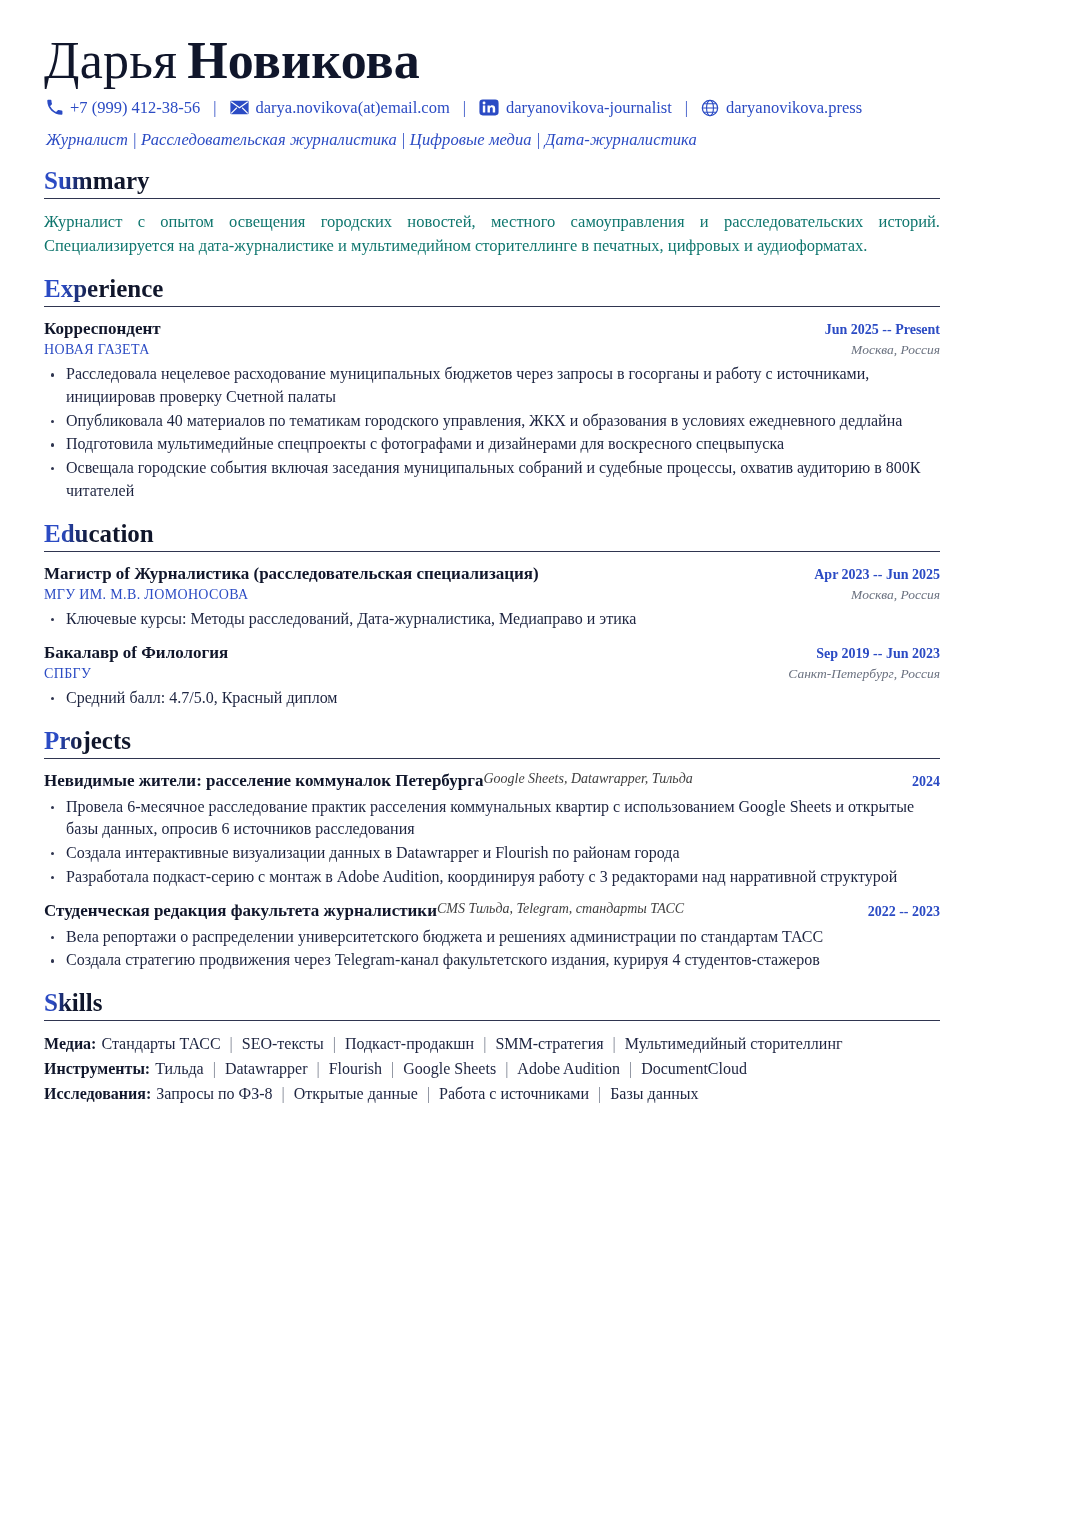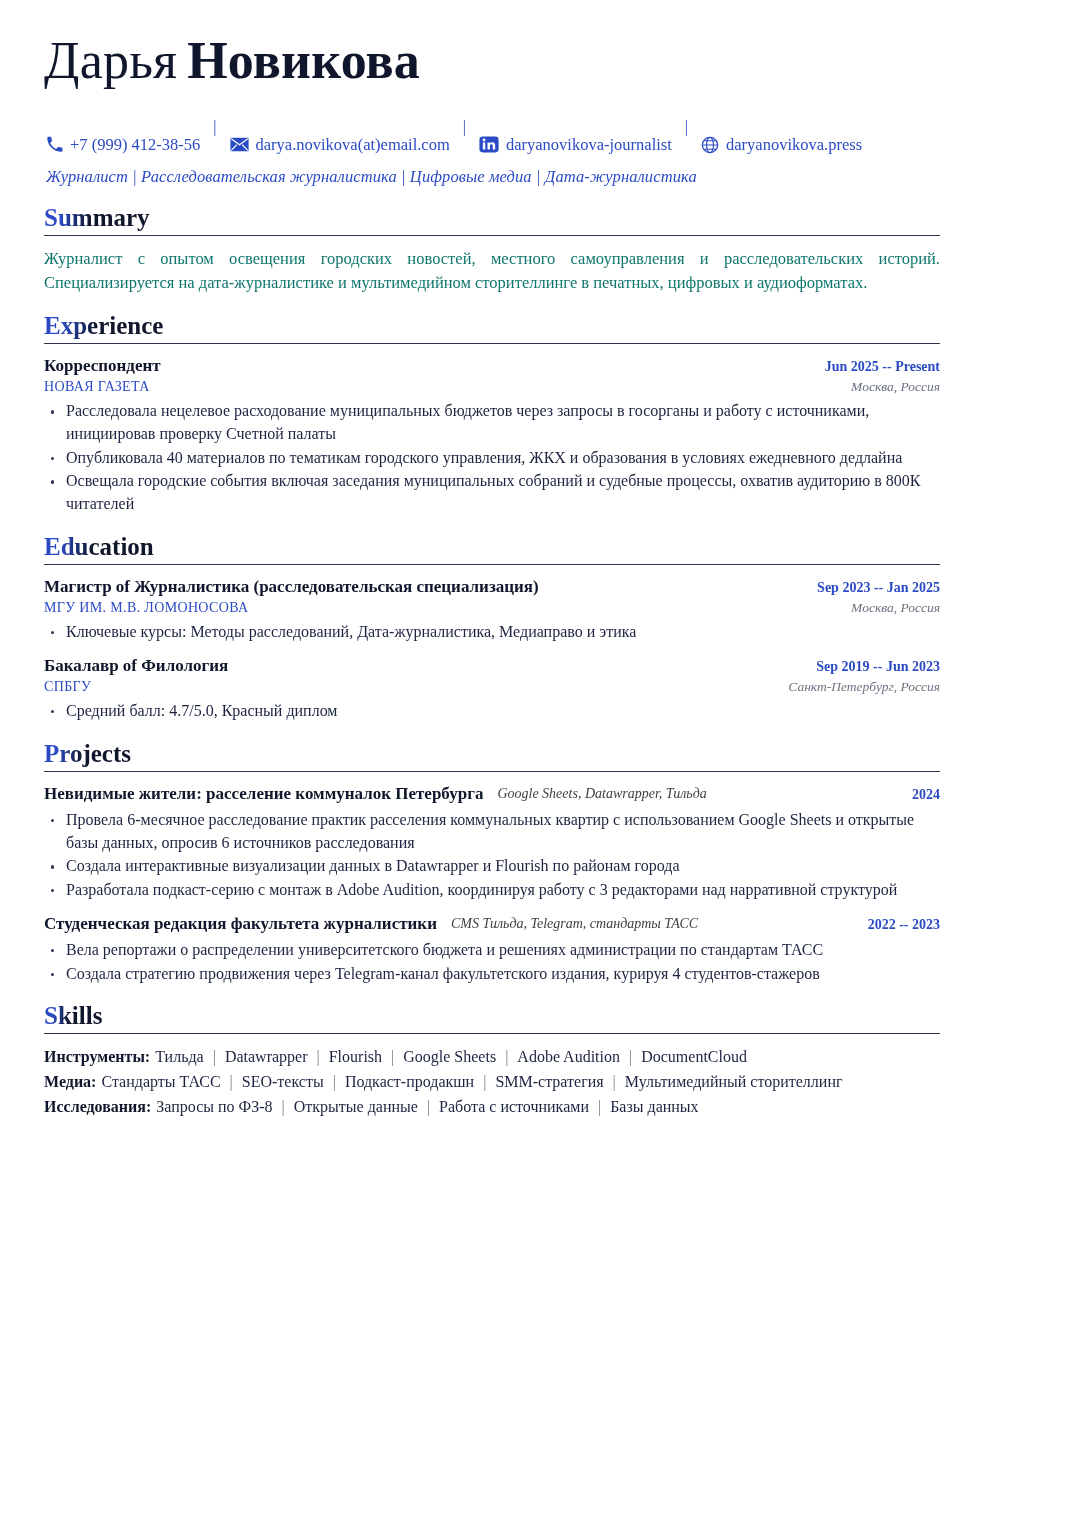--- a/index.html
+++ b/index.html
@@ -39,21 +39,20 @@
     gap: 0;
     margin: 0 0 12px 2px;
     line-height: 1.2;
   }
   .contact-item {
     display: inline-flex;
     align-items: center;
     gap: 7px;
     color: #2b4bc4;
     white-space: nowrap;
-    margin-top: 37px;
   }
   .contact-sep {
     color: #2b4bc4;
     padding: 0 13px;
     font-size: 16px;
   }
   .cicon { display: inline-flex; align-items: center; justify-content: center; }
   .cicon svg { display: block; }
 
   .tagline {
@@ -137,21 +136,21 @@
   }
 
   
   .proj-head {
     display: flex;
     align-items: baseline;
     justify-content: space-between;
     gap: 16px;
     line-height: 1.3;
   }
-  .proj-left { display: flex; align-items: center; gap: 14px; flex-wrap: wrap; }
+  .proj-left { display: flex; align-items: flex-start; flex-wrap: wrap; }
   .proj-stack {
     font-size: 14px;
     font-style: italic;
     color: #404040;
   }
 
   
   ul.bullets {
     list-style: none;
     margin: 4px 0 0 0;
@@ -263,34 +262,35 @@
             <span class="entry-title">Корреспондент</span>
             <span class="entry-date">Jun 2025 -- Present</span>
           </div>
           <div class="entry-row2">
             <span class="entry-org">НОВАЯ ГАЗЕТА</span>
             <span class="entry-loc">Москва, Россия</span>
           </div>
           <ul class="bullets">
             <li>Расследовала нецелевое расходование муниципальных бюджетов через запросы в госорганы и работу с источниками, инициировав проверку Счетной палаты</li>
             <li>Опубликовала 40 материалов по тематикам городского управления, ЖКХ и образования в условиях ежедневного дедлайна</li>
+            <li>Подготовила мультимедийные спецпроекты с фотографами и дизайнерами для воскресного спецвыпуска</li>
             <li>Освещала городские события включая заседания муниципальных собраний и судебные процессы, охватив аудиторию в 800К читателей</li>
           </ul>
         </div>
       </div>
   </div>
 
   <div class="section">
     <div class="section-title">Education</div>
     <div class="section-rule"></div>
     <div id="education-list">
         <div class="entry">
           <div class="entry-row">
             <span class="entry-title">Магистр of Журналистика (расследовательская специализация)</span>
-            <span class="entry-date">Sep 2023 -- Jan 2025</span>
+            <span class="entry-date">Apr 2023 -- Jun 2025</span>
           </div>
           <div class="entry-row2">
             <span class="entry-org">МГУ ИМ. М.В. ЛОМОНОСОВА</span>
             <span class="entry-loc">Москва, Россия</span>
           </div>
           <ul class="bullets">
             <li>Ключевые курсы: Методы расследований, Дата-журналистика, Медиаправо и этика</li>
           </ul>
         </div>
         <div class="entry">
@@ -340,19 +340,19 @@
             <li>Создала стратегию продвижения через Telegram-канал факультетского издания, курируя 4 студентов-стажеров</li>
           </ul>
         </div>
       </div>
   </div>
 
   <div class="section">
     <div class="section-title">Skills</div>
     <div class="section-rule"></div>
     <div id="skills-list">
+        <div class="skill-row"><span class="skill-label">Медиа:</span><span>Стандарты ТАСС</span><span class="skill-sep">|</span><span>SEO-тексты</span><span class="skill-sep">|</span><span>Подкаст-продакшн</span><span class="skill-sep">|</span><span>SMM-стратегия</span><span class="skill-sep">|</span><span>Мультимедийный сторителлинг</span></div>
         <div class="skill-row"><span class="skill-label">Инструменты:</span><span>Тильда</span><span class="skill-sep">|</span><span>Datawrapper</span><span class="skill-sep">|</span><span>Flourish</span><span class="skill-sep">|</span><span>Google Sheets</span><span class="skill-sep">|</span><span>Adobe Audition</span><span class="skill-sep">|</span><span>DocumentCloud</span></div>
-        <div class="skill-row"><span class="skill-label">Медиа:</span><span>Стандарты ТАСС</span><span class="skill-sep">|</span><span>SEO-тексты</span><span class="skill-sep">|</span><span>Подкаст-продакшн</span><span class="skill-sep">|</span><span>SMM-стратегия</span><span class="skill-sep">|</span><span>Мультимедийный сторителлинг</span></div>
         <div class="skill-row"><span class="skill-label">Исследования:</span><span>Запросы по ФЗ-8</span><span class="skill-sep">|</span><span>Открытые данные</span><span class="skill-sep">|</span><span>Работа с источниками</span><span class="skill-sep">|</span><span>Базы данных</span></div>
       </div>
   </div>
 
 </div>
 
 </body></html>

